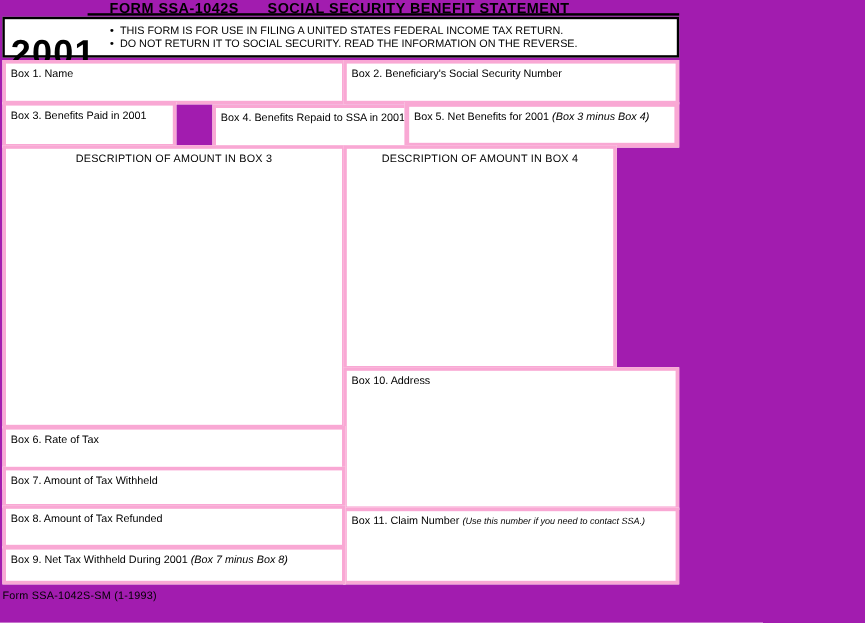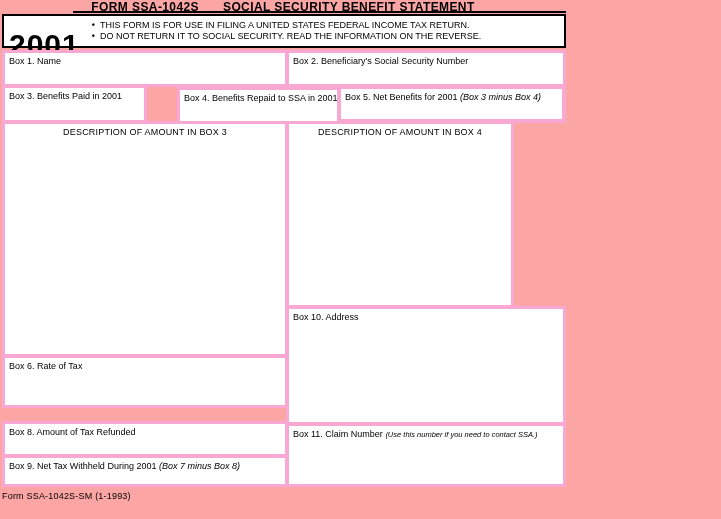--- a/index.html
+++ b/index.html
@@ -1,19 +1,19 @@
 <!DOCTYPE html>
 <html><head>
 <meta charset="utf-8">
 <style>
   html,body{margin:0;padding:0;background:#ffffff;}
   .page{
     position:relative;
     width:721px;height:519px;
-    background:#fca5a5;
+    background:#a21caf;
     color:#000;
     font-family:"Liberation Sans", sans-serif;
     overflow:hidden;
   }
   .abs{position:absolute;}
   
   .title{
     left:0;top:0;width:566px;
     text-align:center;
     font-weight:bold;
@@ -106,20 +106,23 @@
   <div class="cell thick-top" style="left:286px;top:306px;width:280px;height:119px;">
     <span>Box 10. Address</span>
   </div>
   <div class="cell thick-all3" style="left:286px;top:423px;width:280px;height:64px;">
     <span>Box 11. Claim Number </span><span class="note-small">(Use this number if you need to contact SSA.)</span>
   </div>
 
   <div class="cell" style="left:2px;top:355px;width:286px;height:53px;">
     <span>Box 6. Rate of Tax</span>
   </div>
+  <div class="cell" style="left:2px;top:389px;width:286px;height:34px;">
+    <span>Box 7. Amount of Tax Withheld</span>
+  </div>
   <div class="cell thick-top" style="left:2px;top:421px;width:286px;height:36px;">
     <span>Box 8. Amount of Tax Refunded</span>
   </div>
   <div class="cell" style="left:2px;top:455px;width:286px;height:32px;">
     <span>Box 9. Net Tax Withheld During 2001 </span><span class="note">(Box 7 minus Box 8)</span>
   </div>
 
   <div class="abs footer">Form SSA-1042S-SM (1-1993)</div>
 
 </div>

